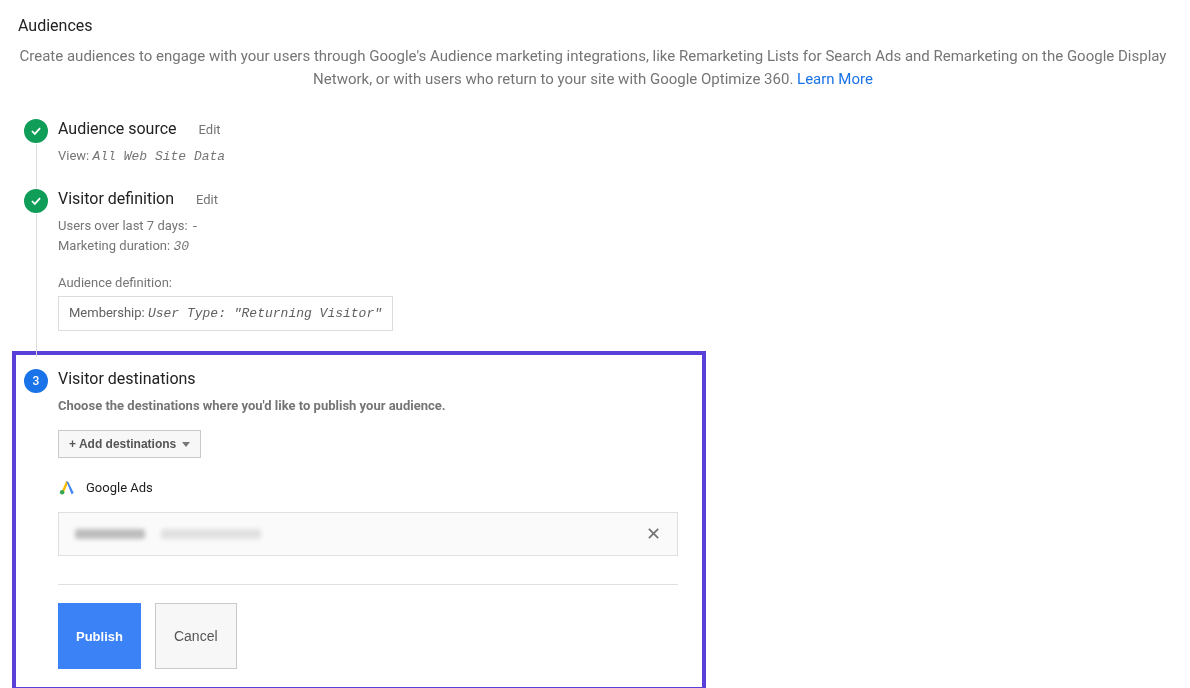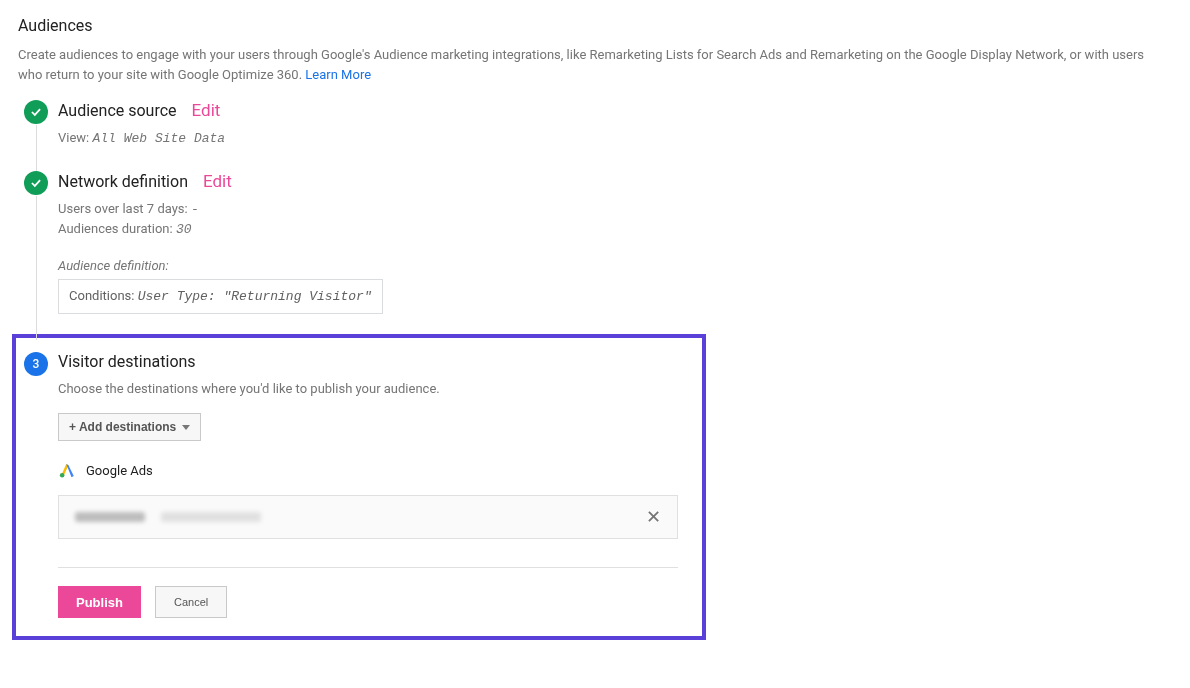--- a/index.html
+++ b/index.html
@@ -11,25 +11,26 @@
     height: 688px;
     padding: 16px 18px;
   }
   .page-title {
     font-size: 16px;
     font-weight: 400;
     color: #222;
     margin-bottom: 10px;
   }
   .page-desc {
-    font-size: 13px;
+    font-size: 15px;
     color: #757575;
     line-height: 1.5;
-    margin-bottom: 16px;
+    margin-bottom: 29px;
     max-width: 1150px;
+    text-align: center;
   }
   .page-desc a { color: #1a73e8; text-decoration: none; }
   .steps { padding-left: 6px; }
   .step {
     position: relative;
     padding-left: 34px;
     padding-bottom: 22px;
   }
   .step-line {
     position: absolute;
@@ -50,41 +51,41 @@
     align-items: center;
     justify-content: center;
     font-size: 12px;
     color: #fff;
   }
   .step-icon.done { background: #0f9d58; }
   .step-icon.active { background: #1a73e8; font-weight: 500; }
   .step-header {
     display: flex;
     align-items: baseline;
-    gap: 15px;
+    gap: 22px;
     margin-bottom: 8px;
     text-align: center;
   }
   .step-title {
     font-size: 16px;
     font-weight: 400;
     color: #222;
   }
   .edit-link {
-    font-size: 17px;
-    color: #ec4899;
+    font-size: 13px;
+    color: #737373;
     cursor: pointer;
   }
   .step-body {
     font-size: 13px;
     color: #757575;
     line-height: 1.5;
   }
   .italic { font-style: italic; font-family: Liberation Mono, monospace; }
-  .def-label { margin-top: 16px; margin-bottom: 4px; font-style: italic; }
+  .def-label { margin-top: 16px; margin-bottom: 4px; }
   .def-box {
     border: 1px solid #dadce0;
     padding: 6px 10px;
     display: inline-block;
     font-size: 13px;
     color: #616161;
   }
   .highlighted {
     border: 4px solid #5a3fd8;
     padding: 14px 8px 18px 8px;
@@ -92,20 +93,21 @@
     margin-top: -2px;
     width: 694px;
   }
   .highlighted .step { padding-bottom: 0; }
   .dest-desc {
     font-size: 13px;
     color: #757575;
     line-height: 1.58;
     margin-bottom: 14px;
     max-width: 620px;
+    font-weight: bold;
   }
   .help-icon {
     display: inline-flex;
     width: 14px; height: 14px;
     border: 1px solid #bdbdbd;
     border-radius: 50%;
     font-size: 10px;
     color: #9e9e9e;
     align-items: center;
     justify-content: center;
@@ -172,34 +174,34 @@
     line-height: 1;
   }
   .divider {
     border: none;
     border-top: 1px solid #e0e0e0;
     margin: 28px 0 18px 0;
     width: 620px;
   }
   .actions { display: flex; gap: 14px; }
   .btn-primary {
-    background: #ec4899;
+    background: #3b82f6;
     color: #fff;
     border: none;
     font-size: 13px;
     font-weight: 700;
     padding: 8px 18px;
     cursor: pointer;
   }
   .btn-secondary {
     background: #f7f7f7;
     color: #555;
     border: 1px solid #c9c9c9;
-    font-size: 11px;
-    padding: 9px 18px;
+    font-size: 14px;
+    padding: 24px 18px;
     cursor: pointer;
   }
 </style>
 </head>
 <body>
 
 <h1 class="page-title">Audiences</h1>
 <p class="page-desc">
   <span>Create audiences to engage with your users through Google's Audience marketing integrations, like Remarketing Lists for Search Ads and Remarketing on the Google Display Network, or with users who return to your site with Google Optimize 360. </span>
   <a href="#">Learn More</a>
@@ -224,29 +226,29 @@
   </div>
 
   <div class="step">
     <div class="step-line"></div>
     <div class="step-icon done">
       <svg viewBox="0 0 24 24" width="14" height="14" fill="none" stroke="#fff" stroke-width="3">
           <polyline points="5,12 10,17 19,7"></polyline>
         </svg>
     </div>
     <div class="step-header">
-      <div class="step-title">Network definition</div>
+      <div class="step-title">Visitor definition</div>
       <span class="edit-link">Edit</span>
     </div>
     <div class="step-body">
       <div><span>Users over last 7 days: </span><span class="italic">-</span></div>
-      <div><span>Audiences duration: </span><span class="italic">30</span></div>
+      <div><span>Marketing duration: </span><span class="italic">30</span></div>
       <div class="def-label">Audience definition:</div>
       <div class="def-box">
-        <span>Conditions: </span><span class="italic">User Type: "Returning Visitor"</span>
+        <span>Membership: </span><span class="italic">User Type: "Returning Visitor"</span>
       </div>
     </div>
   </div>
 
   <div class="highlighted">
     <div class="step">
       <div class="step-icon active">3</div>
       <div class="step-header">
         <div class="step-title">Visitor destinations</div>
       </div>

